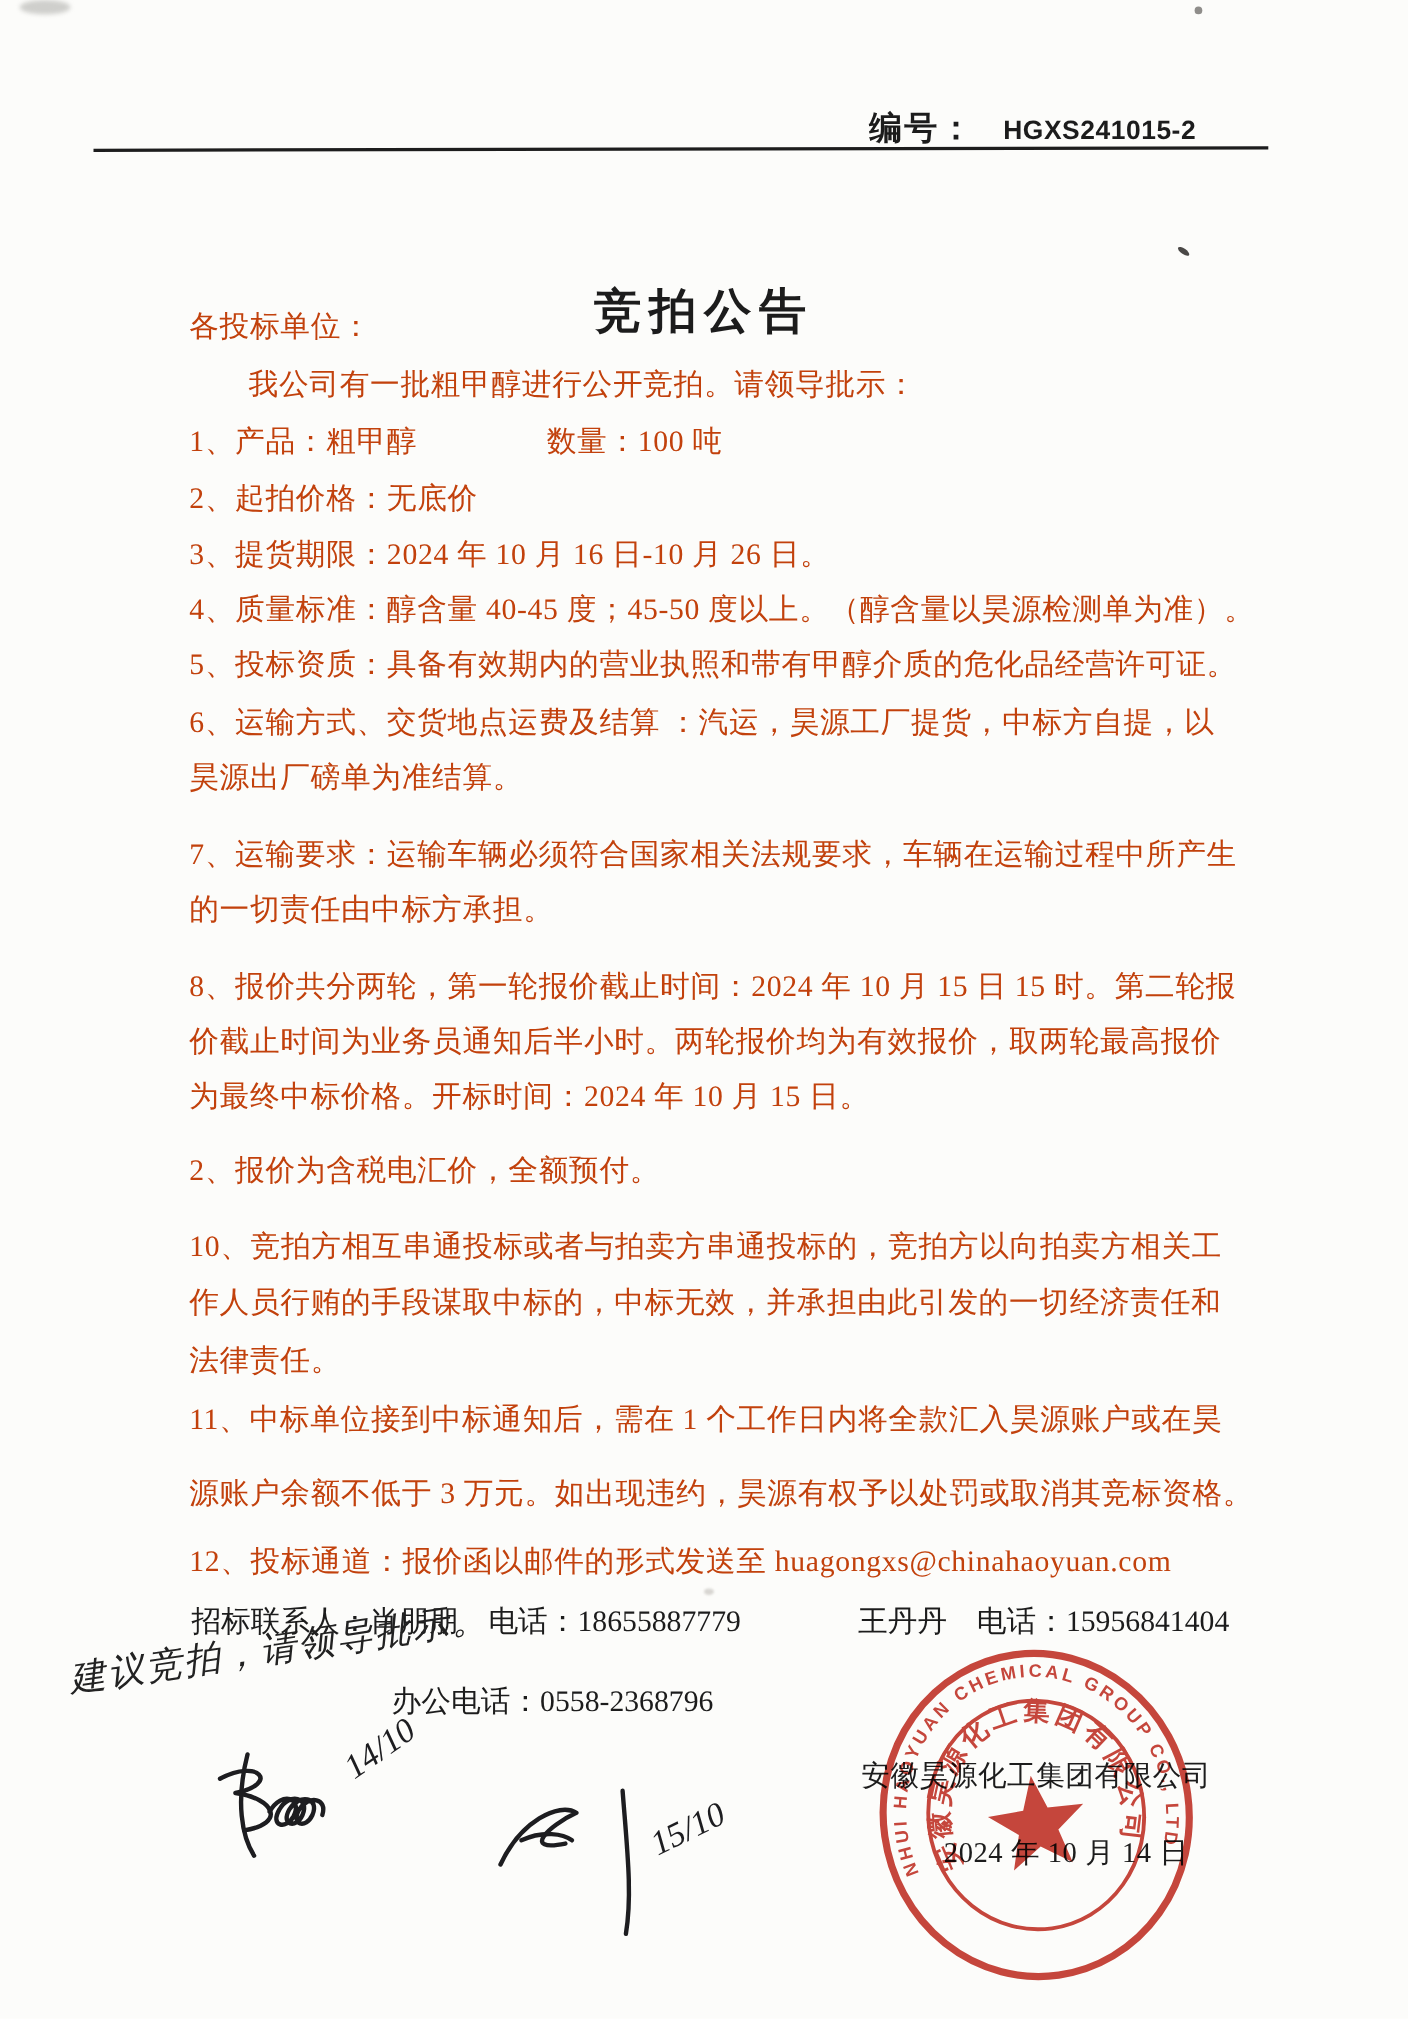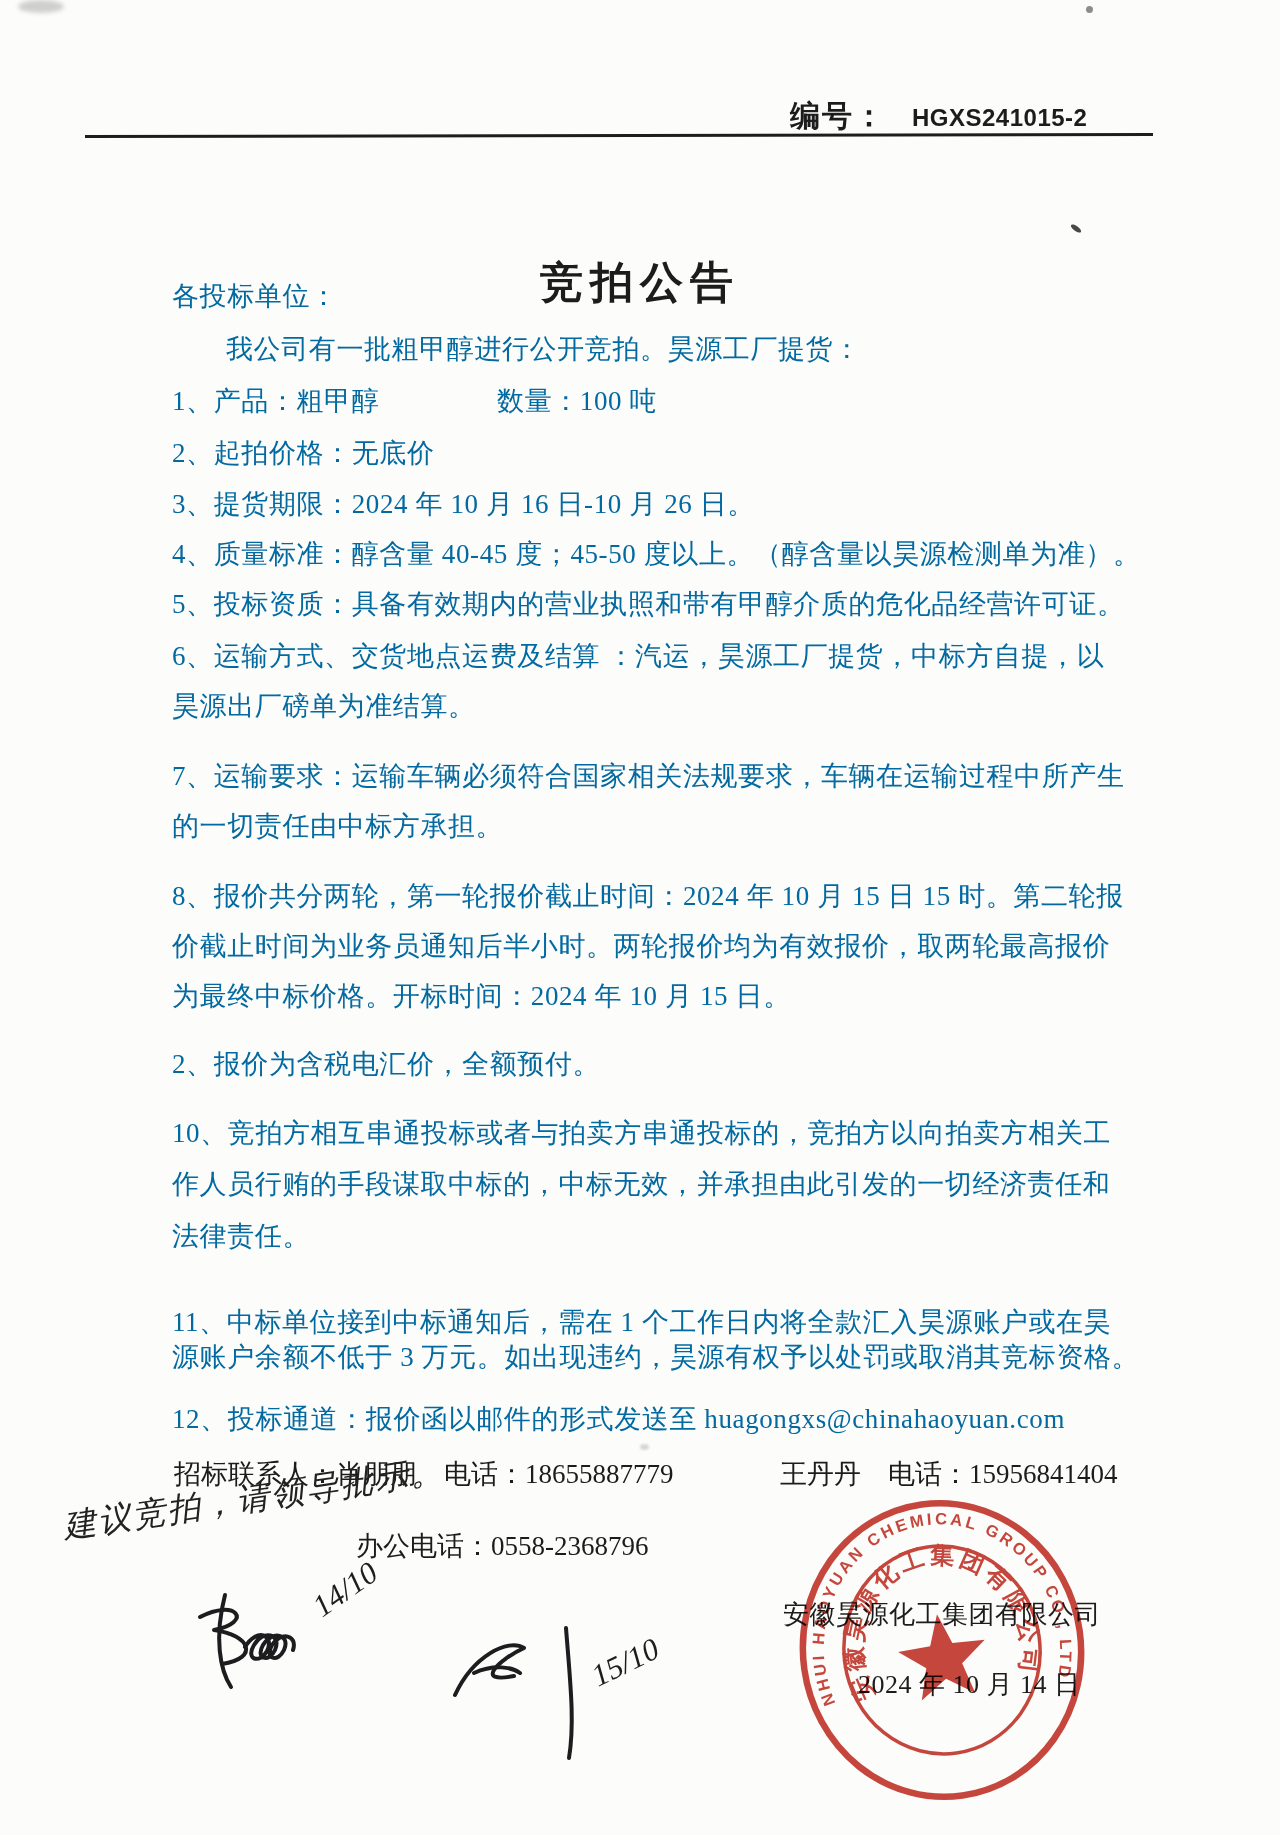--- a/index.html
+++ b/index.html
@@ -9,21 +9,21 @@
     font-family:"Liberation Serif","DejaVu Serif",serif;
     color:#1c1c1c;
   }
   
   .doc-number{position:absolute;left:790px;top:96px;display:flex;gap:26px;align-items:baseline;}
   .doc-number .lbl{font-size:30px;font-weight:bold;letter-spacing:2px;}
   .doc-number .val{font-family:"Liberation Sans","DejaVu Sans",sans-serif;font-size:24px;font-weight:bold;letter-spacing:.5px;}
   .header-rule{position:absolute;left:85px;top:134px;width:1068px;height:3px;background:#1d1d1d;transform:rotate(-.12deg);}
   .page-title{position:absolute;left:0;right:0;top:206px;text-align:center;font-size:43px;font-weight:bold;letter-spacing:7px;margin-top:48px;}
   
-  .line{position:absolute;left:172px;font-size:27px;line-height:44px;letter-spacing:.6px;white-space:pre;color:#0369a1;}
+  .line{position:absolute;left:172px;font-size:27px;line-height:44px;letter-spacing:.6px;white-space:pre;color:#c2410c;}
   .line.indent{left:226px;}
   
   .contact{position:absolute;font-size:27px;white-space:pre;}
   .company-line{position:absolute;left:783px;top:1597px;font-size:26px;letter-spacing:.5px;white-space:pre;}
   .date-line{position:absolute;left:858px;top:1667px;font-size:26px;letter-spacing:.5px;white-space:pre;}
   
   .stamp{position:absolute;left:792px;top:1495px;width:300px;height:310px;mix-blend-mode:multiply;opacity:.9;}
   .stamp .ring{fill:none;stroke:var(--stamp-color,#c0392b);}
   .stamp text{fill:var(--stamp-color,#c0392b);font-weight:bold;}
   .stamp .en{font-family:"Liberation Sans","DejaVu Sans",sans-serif;font-size:16.5px;letter-spacing:3px;}
@@ -42,39 +42,39 @@
 <body>
 
 <div class="doc-number">
   <span class="lbl">编号：</span>
   <span class="val">HGXS241015-2</span>
 </div>
 <div class="header-rule"></div>
 <div class="page-title">竞拍公告</div>
 
 <div class="line" style="top:274px">各投标单位：</div>
-<div class="line indent" style="top:327px">我公司有一批粗甲醇进行公开竞拍。昊源工厂提货：</div>
+<div class="line indent" style="top:327px">我公司有一批粗甲醇进行公开竞拍。请领导批示：</div>
 
 <div class="line" style="top:379px">1、产品：粗甲醇　　　　 数量：100 吨</div>
 <div class="line" style="top:431px">2、起拍价格：无底价</div>
 <div class="line" style="top:482px">3、提货期限：2024 年 10 月 16 日-10 月 26 日。</div>
 <div class="line" style="top:532px">4、质量标准：醇含量 40-45 度；45-50 度以上。（醇含量以昊源检测单为准）。</div>
 <div class="line" style="top:582px">5、投标资质：具备有效期内的营业执照和带有甲醇介质的危化品经营许可证。</div>
 <div class="line" style="top:634px">6、运输方式、交货地点运费及结算 ：汽运，昊源工厂提货，中标方自提，以</div>
 <div class="line" style="top:684px">昊源出厂磅单为准结算。</div>
 <div class="line" style="top:754px">7、运输要求：运输车辆必须符合国家相关法规要求，车辆在运输过程中所产生</div>
 <div class="line" style="top:804px">的一切责任由中标方承担。</div>
 <div class="line" style="top:874px">8、报价共分两轮，第一轮报价截止时间：2024 年 10 月 15 日 15 时。第二轮报</div>
 <div class="line" style="top:924px">价截止时间为业务员通知后半小时。两轮报价均为有效报价，取两轮最高报价</div>
 <div class="line" style="top:974px">为最终中标价格。开标时间：2024 年 10 月 15 日。</div>
 <div class="line" style="top:1042px">2、报价为含税电汇价，全额预付。</div>
 <div class="line" style="top:1111px">10、竞拍方相互串通投标或者与拍卖方串通投标的，竞拍方以向拍卖方相关工</div>
 <div class="line" style="top:1162px">作人员行贿的手段谋取中标的，中标无效，并承担由此引发的一切经济责任和</div>
 <div class="line" style="top:1214px">法律责任。</div>
-<div class="line" style="top:1300px">11、中标单位接到中标通知后，需在 1 个工作日内将全款汇入昊源账户或在昊</div>
+<div class="line" style="top:1268px">11、中标单位接到中标通知后，需在 1 个工作日内将全款汇入昊源账户或在昊</div>
 <div class="line" style="top:1335px">源账户余额不低于 3 万元。如出现违约，昊源有权予以处罚或取消其竞标资格。</div>
 <div class="line" style="top:1397px">12、投标通道：报价函以邮件的形式发送至 huagongxs@chinahaoyuan.com</div>
 
 <div class="contact" style="left:174px;top:1456px">招标联系人：肖朋朋　电话：18655887779</div>
 <div class="contact" style="left:780px;top:1456px">王丹丹　电话：15956841404</div>
 <div class="contact" style="left:356px;top:1528px">办公电话：0558-2368796</div>
 
 <div class="company-line">安徽昊源化工集团有限公司</div>
 <div class="date-line">2024 年 10 月 14 日</div>
 

